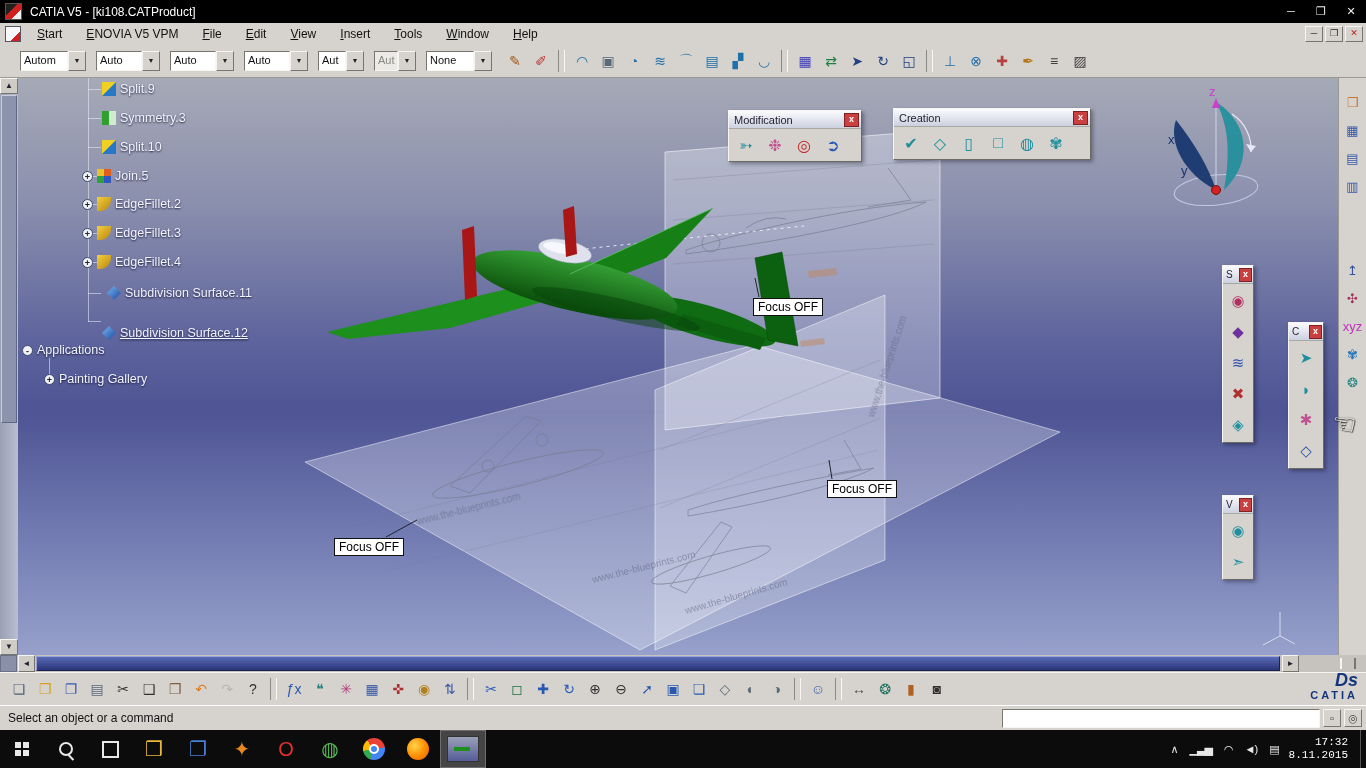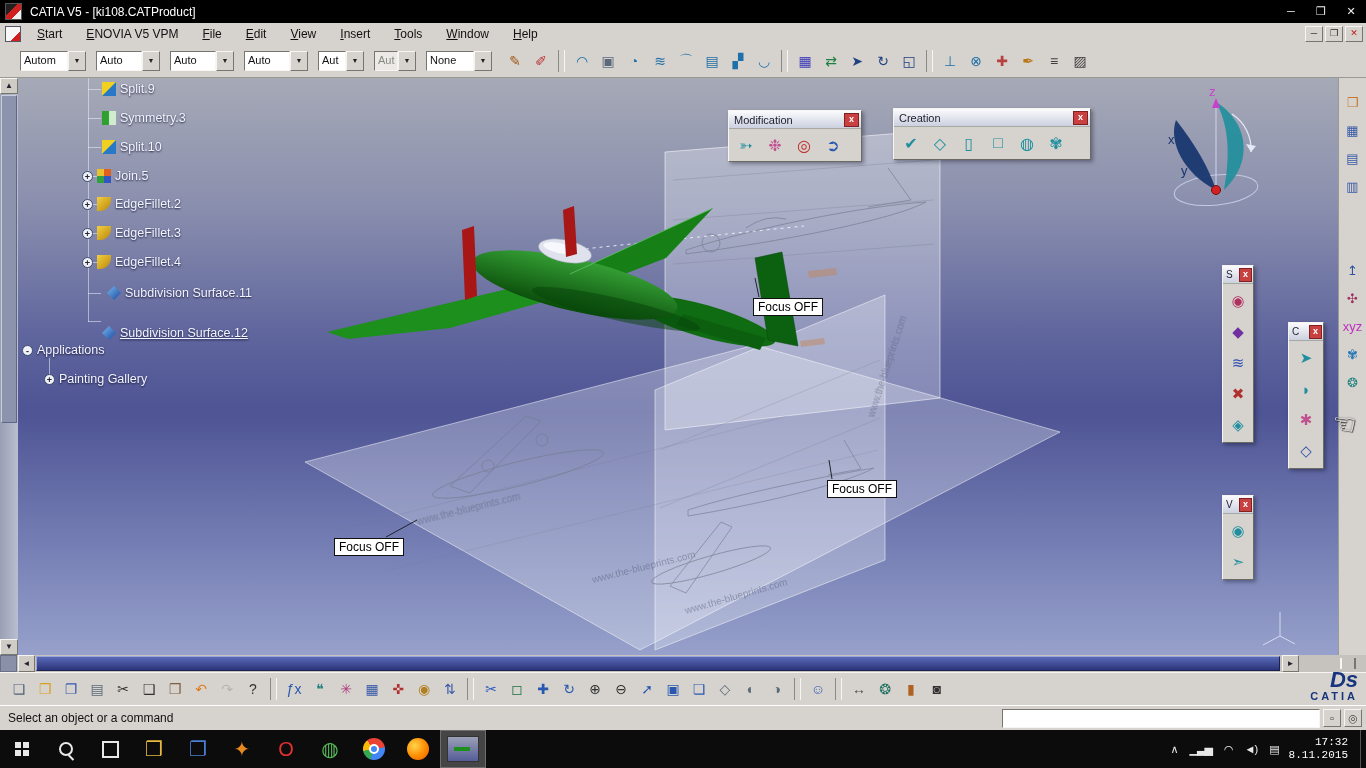--- a/index.html
+++ b/index.html
@@ -116,21 +116,21 @@
     border:1px solid;border-color:#9aa4d8 #1a2050 #1a2050 #9aa4d8;box-sizing:border-box;}
   #hcorner{position:absolute;left:0;top:0;width:17px;height:17px;background:#8a90a8;
     border:1px solid #6a7088;box-sizing:border-box;}
   #hgrip{position:absolute;left:1340px;top:3px;width:12px;height:11px;
     border-left:2px solid #f6f5f2;border-right:2px solid #76766f;}
 
   
   #bottombar{position:absolute;left:0;top:672px;width:1366px;height:33px;background:#d6d3ce;
     border-top:1px solid #f6f5f2;display:flex;align-items:center;padding-left:6px;box-sizing:border-box;}
   #dslogo{position:absolute;right:8px;top:673px;text-align:right;line-height:14px;}
-  #dslogo .ds{font-style:italic;font-weight:bold;font-size:22px;color:#16357e;}
+  #dslogo .ds{font-style:italic;font-weight:bold;font-size:18px;color:#16357e;}
   #dslogo .cat{display:block;font-size:11px;letter-spacing:3px;color:#16357e;font-weight:bold;}
 
   
   #statusbar{position:absolute;left:0;top:705px;width:1366px;height:25px;background:#d6d3ce;
     border-top:1px solid #fff;display:flex;align-items:center;font-size:12px;color:#111;
     padding:0 4px 0 8px;box-sizing:border-box;}
   #powerinput{margin-left:auto;width:310px;height:17px;border:1px solid;
     border-color:#76766f #f6f5f2 #f6f5f2 #76766f;background:#fff;font-size:11px;padding:0 3px;}
   .sbtn{width:18px;height:18px;margin-left:3px;background:#d6d3ce;border:1px solid;
     border-color:#f6f5f2 #76766f #76766f #f6f5f2;font-size:11px;line-height:16px;text-align:center;

